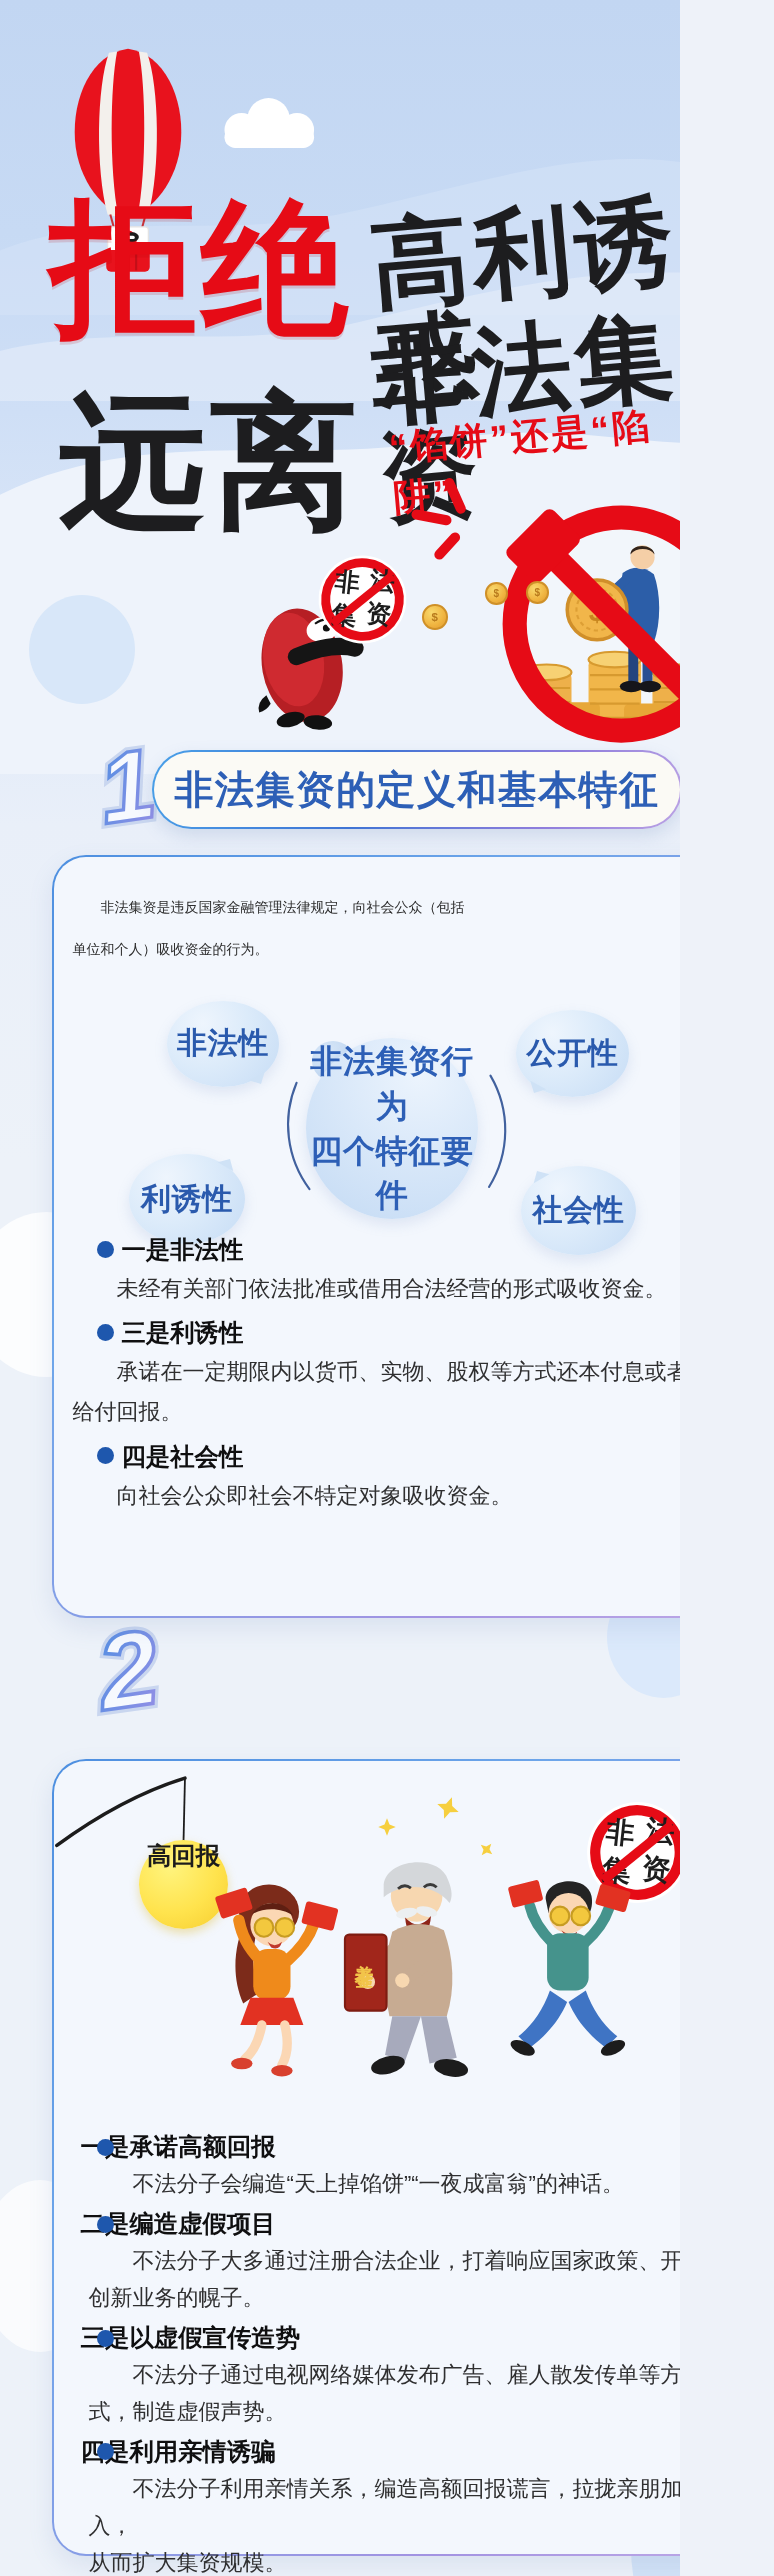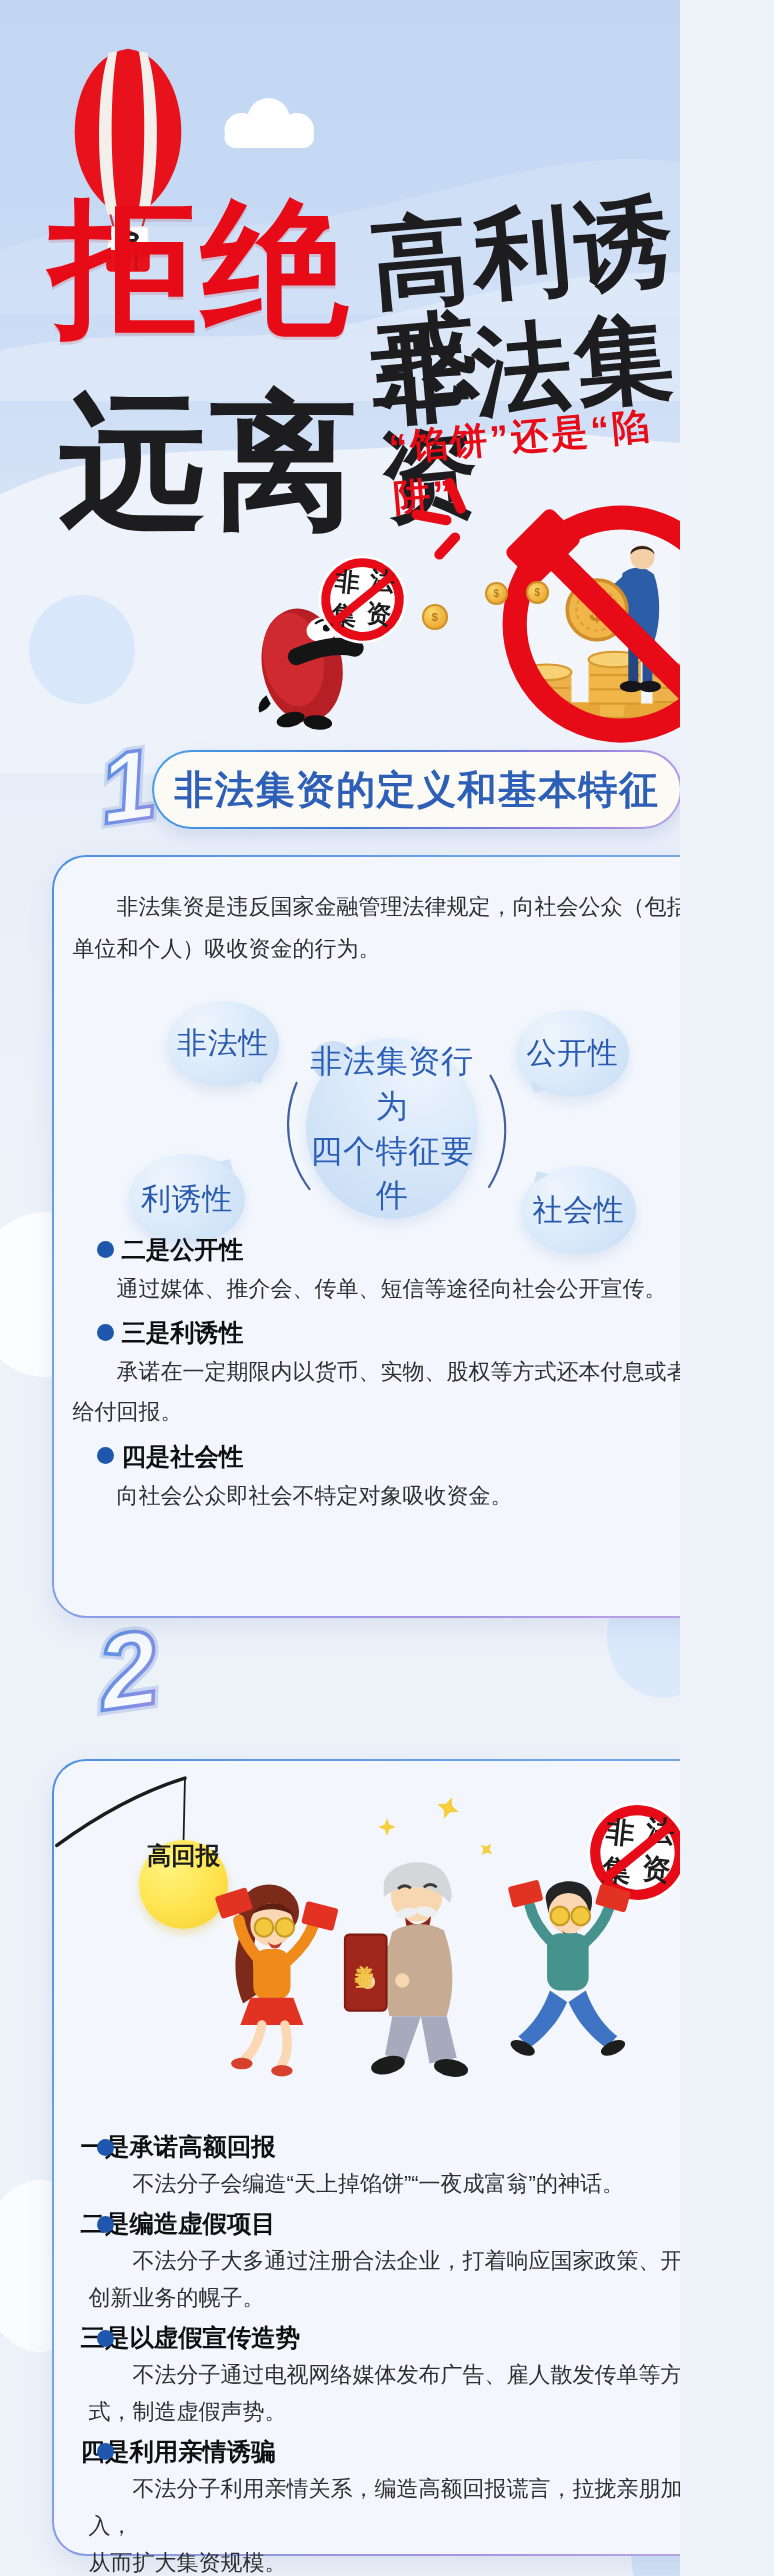--- a/index.html
+++ b/index.html
@@ -36,29 +36,29 @@
   .pill2{left:182px;top:1652px;width:376px;height:72px;font-size:38px;letter-spacing:1.4px;}
 
   
   .card{position:absolute;left:52px;width:671px;border-radius:34px;border:2.2px solid transparent;
     background:linear-gradient(#f3f7fd,#f3f7fd) padding-box,
                linear-gradient(135deg,#4d8fe0,#6ea6ea 35%,#a393e2 80%,#bca7e6) border-box;
     box-shadow:0 10px 24.4px rgba(96,126,186,.14);z-index:2;}
   .card1{top:855px;height:759px;}
   .card2{top:1759px;height:793px;}
 
-  .intro{position:absolute;left:18.6px;right:18.6px;top:29px;color:#2e2e2e;font-size:22px;
+  .intro{position:absolute;left:18.6px;right:18.6px;top:29px;color:#2e2e2e;font-size:14px;
     line-height:42px;white-space:pre-line;text-indent:2em;}
   .intro-bold{position:absolute;left:18.6px;right:18.6px;top:120px;color:#101010;font-weight:800;
     font-size:24px;line-height:37px;text-indent:2em;}
 
   
   .diagram{position:absolute;left:0;top:141px;width:100%;height:244px;}
   .bubble{position:absolute;border-radius:50%;display:flex;align-items:center;justify-content:center;
-    color:#2a5aad;font-weight:400;font-size:30px;letter-spacing:0.7px;
+    color:#2a5aad;font-weight:700;font-size:30px;letter-spacing:0.7px;
     background:radial-gradient(circle at 32% 26%,#eef5fd 0%,#dcebfa 45%,#c6dcf5 100%);
     box-shadow:0 5.7px 13px rgba(120,150,200,.18);}
   .bubble::after{content:'';position:absolute;width:0;height:0;border:9.3px solid transparent;}
   .bub1{left:113px;top:2.9px;width:112px;height:86px;}
   .bub1::after{right:8.6px;bottom:-5.7px;border-top-color:#cfe2f6;transform:rotate(-28deg);}
   .bub2{left:462px;top:11.5px;width:113px;height:87px;}
   .bub2::after{left:8.6px;bottom:-5.7px;border-top-color:#cfe2f6;transform:rotate(28deg);}
   .bub3{left:75px;top:156px;width:116px;height:90px;}
   .bub3::after{right:5.7px;top:-4.3px;border-bottom-color:#cfe2f6;transform:rotate(30deg);}
   .bub4{left:467px;top:168px;width:115px;height:89px;}
@@ -290,22 +290,22 @@
 四个特征要件</div>
       <div class="bubble bub1">非法性</div>
       <div class="bubble bub2">公开性</div>
       <div class="bubble bub4">社会性</div>
       <div class="bubble bub3">利诱性</div>
     </div>
 
     <div class="list list1">
       <div class="item">
         <span class="dot"></span>
-        <div class="head">二是公开性</div>
-        <div class="bodytxt">通过媒体、推介会、传单、短信等途径向社会公开宣传。</div>
+        <div class="head">一是非法性</div>
+        <div class="bodytxt">未经有关部门依法批准或借用合法经营的形式吸收资金。</div>
       </div>
       <div class="item">
         <span class="dot"></span>
         <div class="head">三是利诱性</div>
         <div class="bodytxt">承诺在一定期限内以货币、实物、股权等方式还本付息或者
 给付回报。</div>
       </div>
       <div class="item">
         <span class="dot"></span>
         <div class="head">四是社会性</div>

